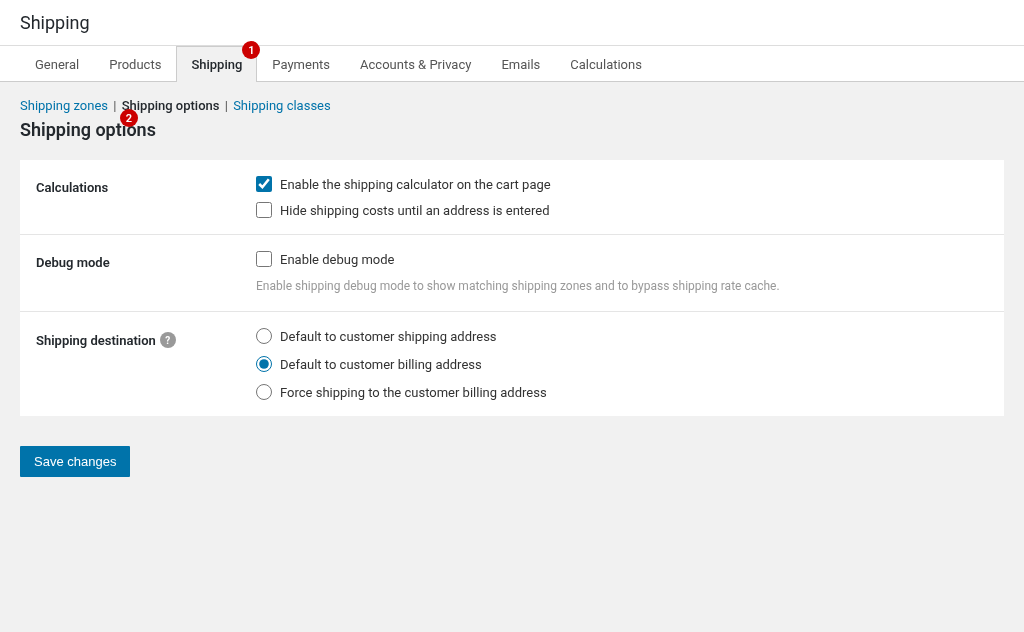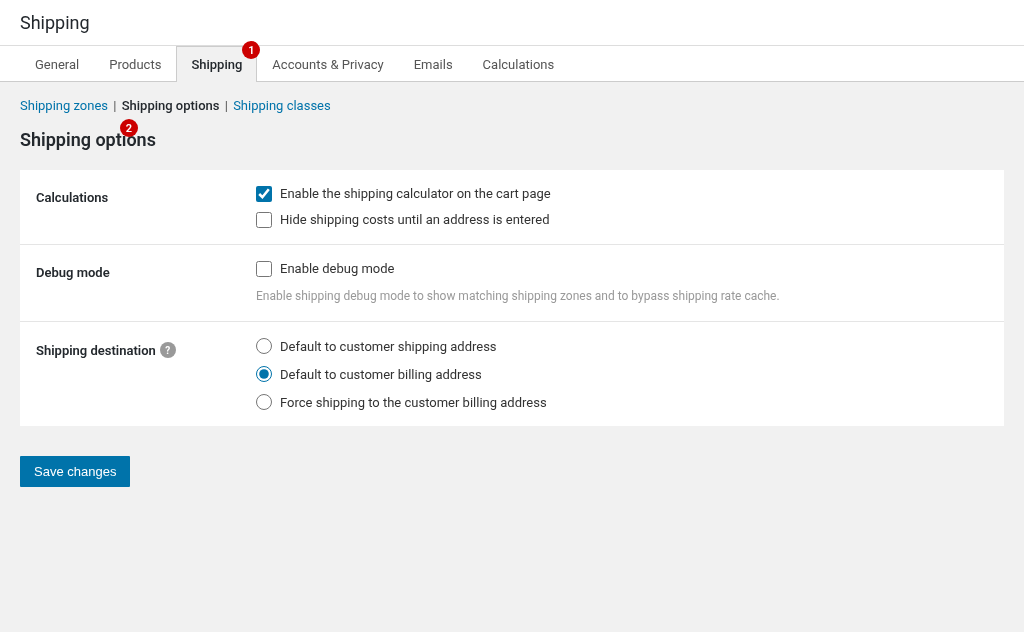--- a/index.html
+++ b/index.html
@@ -60,21 +60,21 @@
       font-size: 11px;
       display: flex;
       align-items: center;
       justify-content: center;
       font-weight: 600;
     }
     .content-area {
       padding: 16px 20px;
     }
     .sub-nav {
-      margin-bottom: 16px;
+      margin-bottom: 6px;
       font-size: 13px;
     }
     .sub-nav a {
       color: #0073aa;
       text-decoration: none;
     }
     .sub-nav .active-link {
       color: #23282d;
       font-weight: 500;
     }
@@ -123,21 +123,21 @@
       font-weight: 600;
       color: #23282d;
       font-size: 13px;
     }
     .settings-control-cell {
       padding: 16px 16px;
       vertical-align: top;
     }
     .checkbox-row {
       display: flex;
-      align-items: flex-start;
+      align-items: center;
       margin-bottom: 10px;
     }
     .checkbox-row:last-child { margin-bottom: 0; }
     .checkbox-row input[type="checkbox"] {
       width: 16px;
       height: 16px;
       margin-right: 8px;
       cursor: pointer;
       accent-color: #0073aa;
     }
@@ -207,20 +207,21 @@
 <div>
 
   <div class="page-header">
     <h1 class="page-title">Shipping</h1>
   </div>
 
   <div class="tab-bar" id="tab-bar">
       <div class="tab-item">General</div>
       <div class="tab-item">Products</div>
       <div class="tab-item active">Shipping<span class="badge">1</span></div>
+      <div class="tab-item">Payments</div>
       <div class="tab-item">Accounts &amp; Privacy</div>
       <div class="tab-item">Emails</div>
       <div class="tab-item">Calculations</div>
     </div>
 
   <div class="content-area">
 
     <div class="sub-nav" id="sub-nav"><a href="#">Shipping zones</a><span class="separator"> | </span><a href="#" class="active-link" style="color: rgb(35, 40, 45); font-weight: 500;">Shipping options</a><span class="separator"> | </span><a href="#">Shipping classes</a></div>
 
     <div class="section-title">

